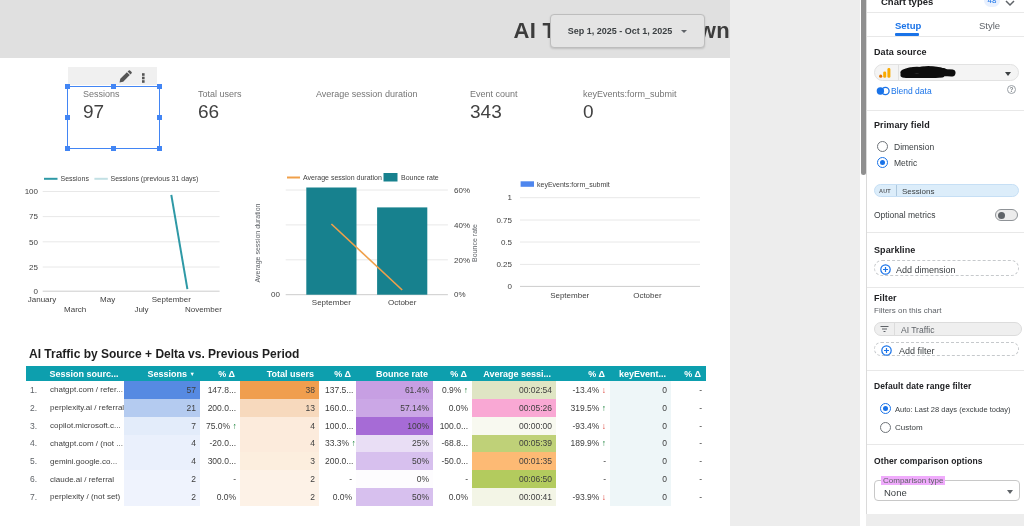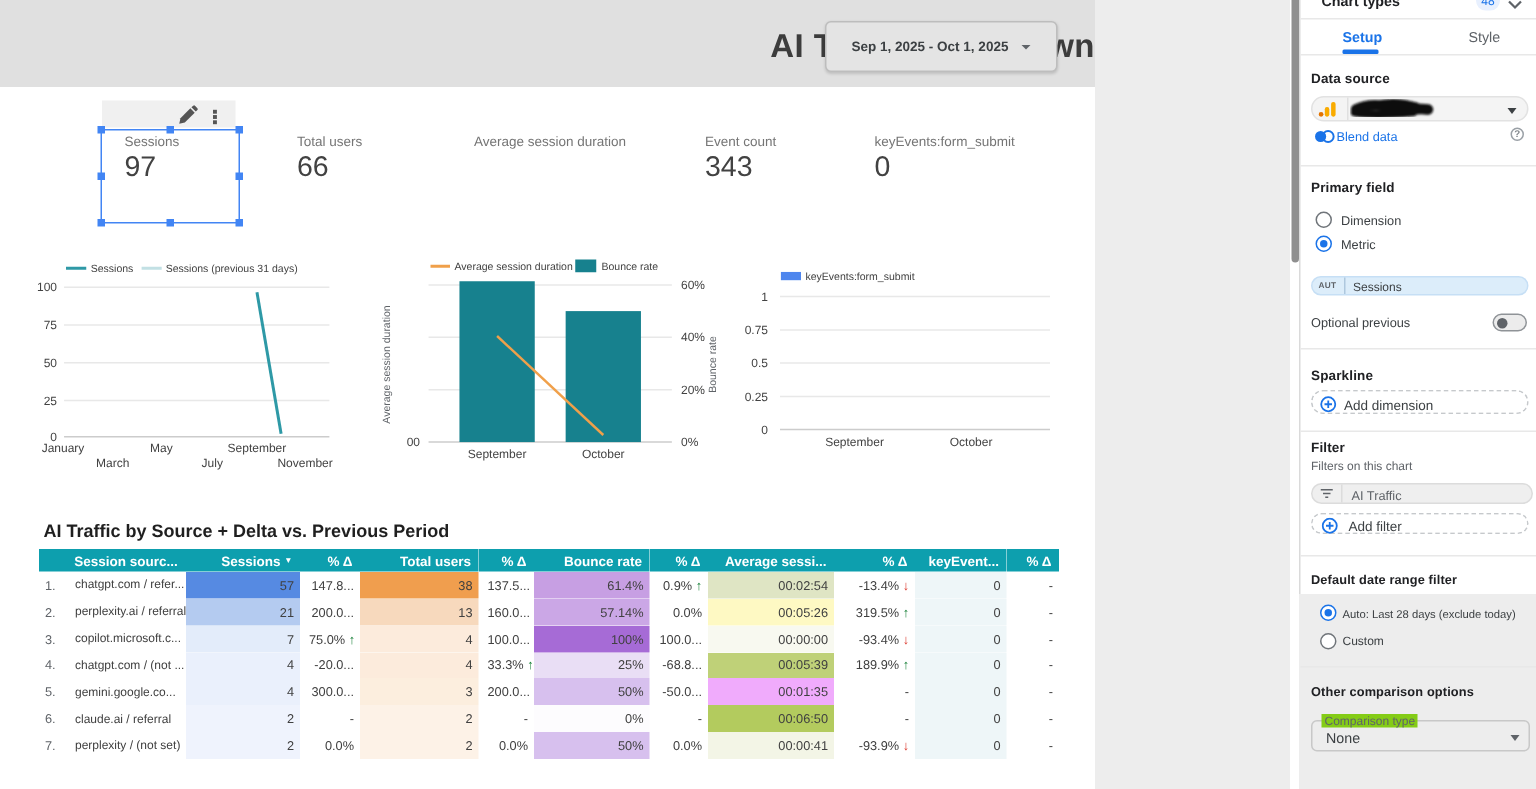--- a/index.html
+++ b/index.html
@@ -23,21 +23,21 @@
 table { border-collapse:collapse; table-layout:fixed; width:680px; }
 th { background:#0d9fae; color:#ffffff; font-size:9px; font-weight:bold; height:15px; padding:0 5px; white-space:nowrap; overflow:hidden; }
 td { font-size:8.5px; color:#404040; height:17.85px; padding:0 4px 0 6px; white-space:nowrap; overflow:hidden; }
 td:nth-child(2) { font-size:8px; padding-right:12px; }
 td:first-child { color:#5f6368; padding-left:4px; }
 .rt { text-align:right; }
 .lt { text-align:center; }
 .up { color:#188038; }
 .dn { color:#d93025; }
 
-#sbar { position:absolute; left:866px; top:0; width:158px; height:396px; background:#ffffff; border-left:1px solid #dadada; }
+#sbar { position:absolute; left:866px; top:0; width:158px; height:514px; background:#ffffff; border-left:1px solid #dadada; }
 #scroll { position:absolute; left:860px; top:0; width:6px; height:526px; background:#ffffff; }
 #thumb { position:absolute; left:860.5px; top:-4px; width:5px; height:179px; background:#8f8f8f; border-radius:3px; }
 .sb { position:absolute; font-size:10px; color:#202124; white-space:nowrap; }
 .sbh { position:absolute; font-size:9px; font-weight:bold; color:#202124; white-space:nowrap; letter-spacing:0.1px; }
 .sbs { position:absolute; font-size:8px; color:#5f6368; white-space:nowrap; }
 .sblbl { position:absolute; font-size:8.5px; color:#3c4043; white-space:nowrap; }
 .divl { position:absolute; left:0; width:158px; height:1px; background:#e8e8e8; }
 .pill { position:absolute; left:7px; width:145px; border-radius:9px; }
 .radio { position:absolute; width:11px; height:11px; border:1.3px solid #70757a; border-radius:50%; background:#fff; }
 .radio.on { border-color:#1a73e8; }
@@ -219,21 +219,21 @@
     </tr>
     <tr>
       <td>2.</td>
             <td>perplexity.ai / referral</td>
             <td class="rt" style="background:#b4cbf0">21</td>
             <td class="rt">200.0...</td>
             <td class="rt" style="background:#f7d9bd">13</td>
             <td class="rt">160.0...</td>
             <td class="rt" style="background:#cba7e6">57.14%</td>
             <td class="rt">0.0%</td>
-            <td class="rt" style="background:#fef9c3">00:05:26</td>
+            <td class="rt" style="background:#f9a8d4">00:05:26</td>
             <td class="rt">319.5% <span class="up">↑</span></td>
             <td class="rt" style="background:#eef6f8">0</td>
             <td class="rt">-</td>
     </tr>
     <tr>
       <td>3.</td>
             <td>copilot.microsoft.c...</td>
             <td class="rt" style="background:#e3ecfa">7</td>
             <td class="rt">75.0% <span class="up">↑</span></td>
             <td class="rt" style="background:#fcebdc">4</td>
@@ -261,21 +261,21 @@
     </tr>
     <tr>
       <td>5.</td>
             <td>gemini.google.co...</td>
             <td class="rt" style="background:#eaf0fc">4</td>
             <td class="rt">300.0...</td>
             <td class="rt" style="background:#fceede">3</td>
             <td class="rt">200.0...</td>
             <td class="rt" style="background:#d7c0ee">50%</td>
             <td class="rt">-50.0...</td>
-            <td class="rt" style="background:#f0abfc">00:01:35</td>
+            <td class="rt" style="background:#fdba74">00:01:35</td>
             <td class="rt">-</td>
             <td class="rt" style="background:#eef6f8">0</td>
             <td class="rt">-</td>
     </tr>
     <tr>
       <td>6.</td>
             <td>claude.ai / referral</td>
             <td class="rt" style="background:#eff3fd">2</td>
             <td class="rt">-</td>
             <td class="rt" style="background:#fdf2e7">2</td>
@@ -355,21 +355,21 @@
   <div class="sbh" style="left:7px;top:120px;">Primary field</div>
   <div class="radio" style="left:10px;top:141px;"></div>
   <div class="sblbl" style="left:27px;top:142px;">Dimension</div>
   <div class="radio on" style="left:10px;top:157px;"></div>
   <div class="sblbl" style="left:27px;top:158px;">Metric</div>
   <div class="pill" style="top:184px;height:13px;background:#dcedfa;border:1px solid #c6dff5;border-radius:7px;">
     <div class="abs" style="left:4px;top:3px;font-size:5.5px;font-weight:bold;color:#5f6368;letter-spacing:0.2px;">AUT</div>
     <div class="abs" style="left:21px;top:0;width:1px;height:11px;background:#aec8de;"></div>
     <div class="abs" style="left:27px;top:1.5px;font-size:8px;color:#3c4043;">Sessions</div>
   </div>
-  <div class="sblbl" style="left:7px;top:210px;">Optional previous</div>
+  <div class="sblbl" style="left:7px;top:210px;">Optional metrics</div>
   <div class="abs" style="left:128px;top:209px;width:23px;height:12px;background:#ececec;border:1px solid #8f9397;border-radius:6.5px;"></div>
   <div class="abs" style="left:131px;top:212px;width:7px;height:7px;background:#5f6368;border-radius:50%;"></div>
   <div class="divl" style="top:232px;"></div>
 
   <div class="sbh" style="left:7px;top:245px;">Sparkline</div>
   <div class="pill" style="top:260px;height:16px;border:1px dashed #c6c9cc;">
     <svg class="abs" style="left:5px;top:2.5px;" width="11" height="11" viewBox="0 0 11 11">
         <circle cx="5.5" cy="5.5" r="4.7" fill="none" stroke="#1a73e8" stroke-width="1.2"></circle>
         <path d="M5.5 3 v5 M3 5.5 h5" stroke="#1a73e8" stroke-width="1.2"></path>
       </svg>
@@ -397,16 +397,16 @@
 
   <div class="sbh" style="left:7px;top:381px;font-size:8.5px;">Default date range filter</div>
   <div class="radio on" style="left:13px;top:403px;"></div>
   <div class="sblbl" style="left:28px;top:405px;font-size:7.5px;">Auto: Last 28 days (exclude today)</div>
   <div class="radio" style="left:13px;top:422px;"></div>
   <div class="sblbl" style="left:28px;top:423px;font-size:8px;">Custom</div>
   <div class="divl" style="top:444px;"></div>
 
   <div class="sbh" style="left:7px;top:456px;font-size:8.5px;">Other comparison options</div>
   <div class="abs" style="left:7px;top:480px;width:146px;height:21px;border:1px solid #c8c8c8;border-radius:4px;"></div>
-  <div class="abs" style="left:14px;top:476px;background:#84cc16;padding:0 2px;font-size:8px;color:#5f6368;">Comparison type</div>
+  <div class="abs" style="left:14px;top:476px;background:#f0abfc;padding:0 2px;font-size:8px;color:#5f6368;">Comparison type</div>
   <div class="abs" style="left:17px;top:487px;font-size:9.5px;color:#3c4043;">None</div>
   <div class="abs" style="left:140px;top:490px;width:0;height:0;border-left:3.5px solid transparent;border-right:3.5px solid transparent;border-top:4px solid #5f6368;"></div>
 </div>
 
 </body></html>

